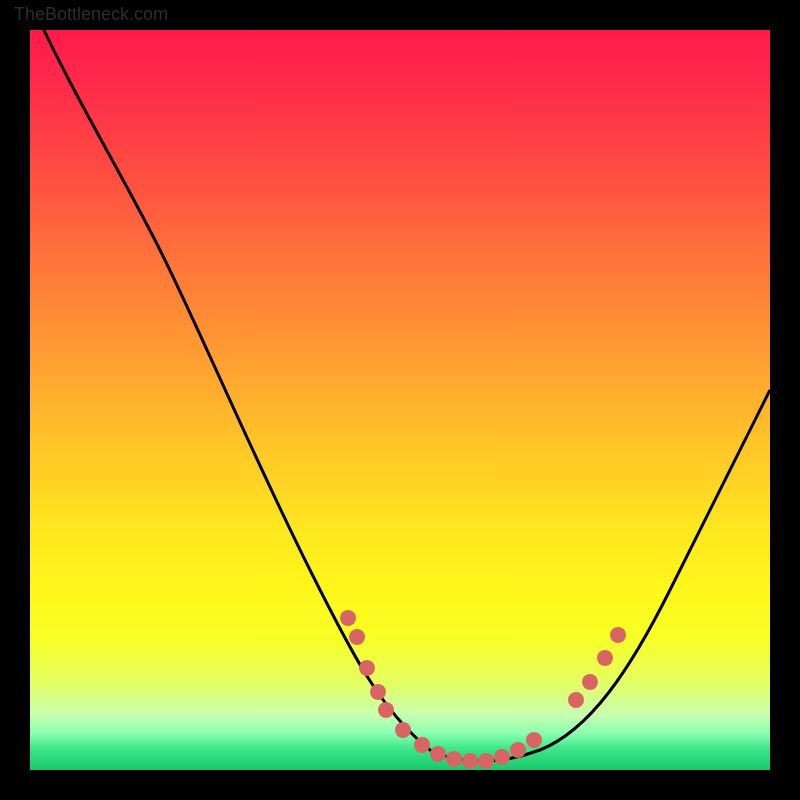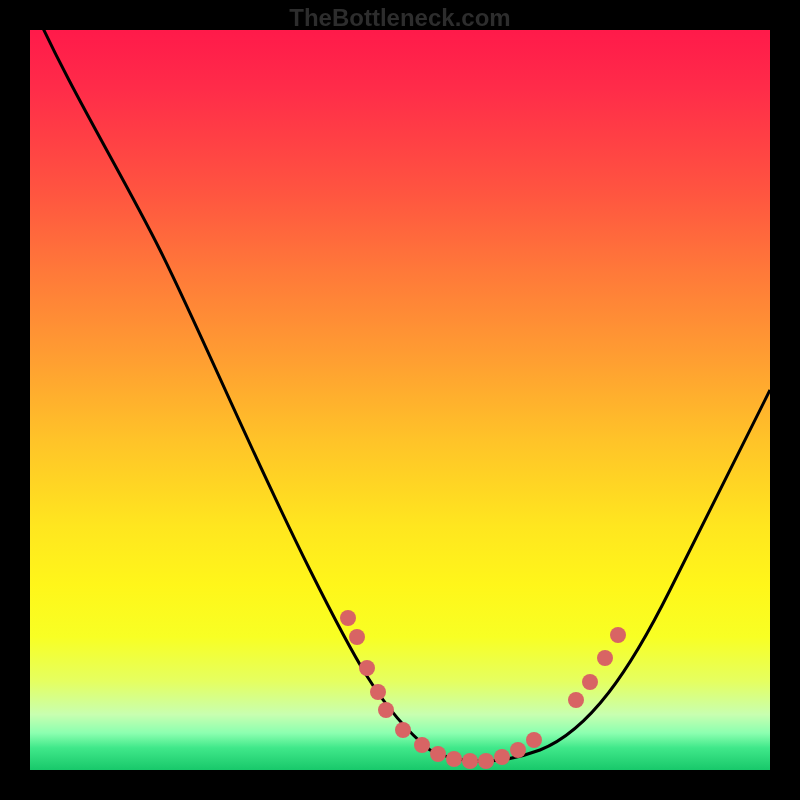--- a/index.html
+++ b/index.html
@@ -12,21 +12,21 @@
   #ffa031 45%,
   #ffc528 56%,
   #ffe61f 67%,
   #fff61a 75%,
   #f8ff24 82%,
   #e5ff60 88%,
   #c8ffb0 92.5%,
   #8cffb0 95%,
   #40e88a 97%,
   #18c86a 100%)}
-.water{position:absolute;top:534px;left:14px;right:14px;color:#3a3a3a;font-size:24px;font-weight:700;text-align:center;opacity:.78}
+.water{position:absolute;top:534px;left:14px;right:14px;color:#3a3a3a;font-size:18px;font-weight:400;text-align:left;opacity:.78}
 svg.curve{position:absolute;inset:0}
 .curve path.line{stroke:#000;stroke-width:3;fill:none}
 .curve circle.pt{fill:#d86464;stroke:none}
 </style>
 </head>
 <body>
 
 <div class="frame">
   <div class="grad"></div>
 

